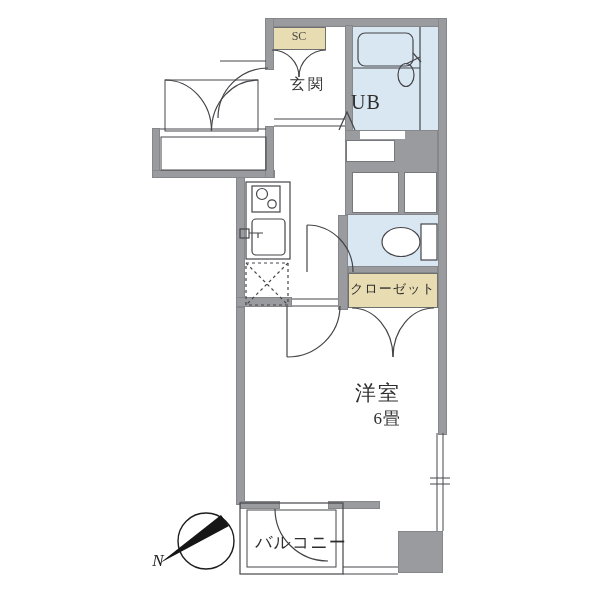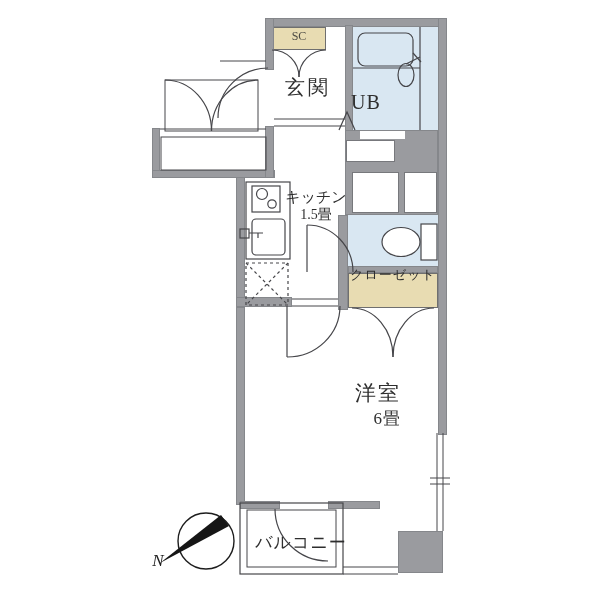--- a/index.html
+++ b/index.html
@@ -7,25 +7,25 @@
           font-family:"Liberation Serif","DejaVu Serif",serif; }
   .wall  { position:absolute; background:#9a9b9f; border:1px solid #85878b; box-sizing:border-box; }
   .fill  { position:absolute; box-sizing:border-box; }
   .blue  { background:#d9e7f2; }
   .tan   { background:#e8dcb2; border:1px solid #6f6f6f; }
   .niche { position:absolute; background:#ffffff; border:1px solid #77787c; box-sizing:border-box; }
   .nb    { border:none; }
   svg.overlay { position:absolute; left:0; top:0; }
   .lbl { position:absolute; color:#2e2e2e; text-align:center; line-height:1.15; white-space:nowrap; }
   .lbl-sc       { left:272px; top:30px;  width:54px;  font-size:12px; color:#4d4c45; }
-  .lbl-genkan   { left:268px; top:76px;  width:80px;  font-size:20px; letter-spacing:3px; }
+  .lbl-genkan   { left:268px; top:76px;  width:80px;  font-size:15px; letter-spacing:3px; }
   .lbl-ub       { left:340px; top:91px;  width:52px;  font-size:20px; letter-spacing:1px; }
   .lbl-kitchen  { left:266px; top:189px; width:100px; font-size:15px; }
   .lbl-kitchen .sz { font-size:14px; }
-  .lbl-closet   { left:348px; top:268px; width:90px;  font-size:13px; letter-spacing:1px; }
+  .lbl-closet   { left:348px; top:282px; width:90px;  font-size:13px; letter-spacing:1px; }
   .lbl-west     { left:281px; top:381px; width:120px; font-size:21px; letter-spacing:2px;text-align:right; }
   .lbl-west .sz { font-size:17px; letter-spacing:1px; }
   .lbl-balcony  { left:251px; top:533px; width:100px; font-size:17px; letter-spacing:1px; }
   .lbl-north    { left:146px; top:551px; width:24px;  font-size:17px; font-style:italic; color:#1d1d1d; }
 </style>
 </head>
 <body>
 
 <div id="plan">
 
@@ -115,24 +115,20 @@
       <path d="M275 509 A53 52 0 0 0 328 561"></path>
 
       <circle cx="206" cy="541" r="28" fill="#ffffff" stroke="#1d1d1d" stroke-width="1.4"></circle>
       <polygon points="160,563 221,515 229,526" fill="#161616" stroke="none"></polygon>
     </g>
   </svg>
 
   <div class="lbl lbl-sc">SC</div>
   <div class="lbl lbl-genkan">玄関</div>
   <div class="lbl lbl-ub">UB</div>
-  <div class="lbl lbl-kitchen">
-    <span>キッチン</span><br>
-    <span class="sz">1.5畳</span>
-  </div>
   <div class="lbl lbl-closet">クローゼット</div>
   <div class="lbl lbl-west">
     <span>洋室</span><br>
     <span class="sz">6畳</span>
   </div>
   <div class="lbl lbl-balcony">バルコニー</div>
   <div class="lbl lbl-north">N</div>
 
 </div>
 

